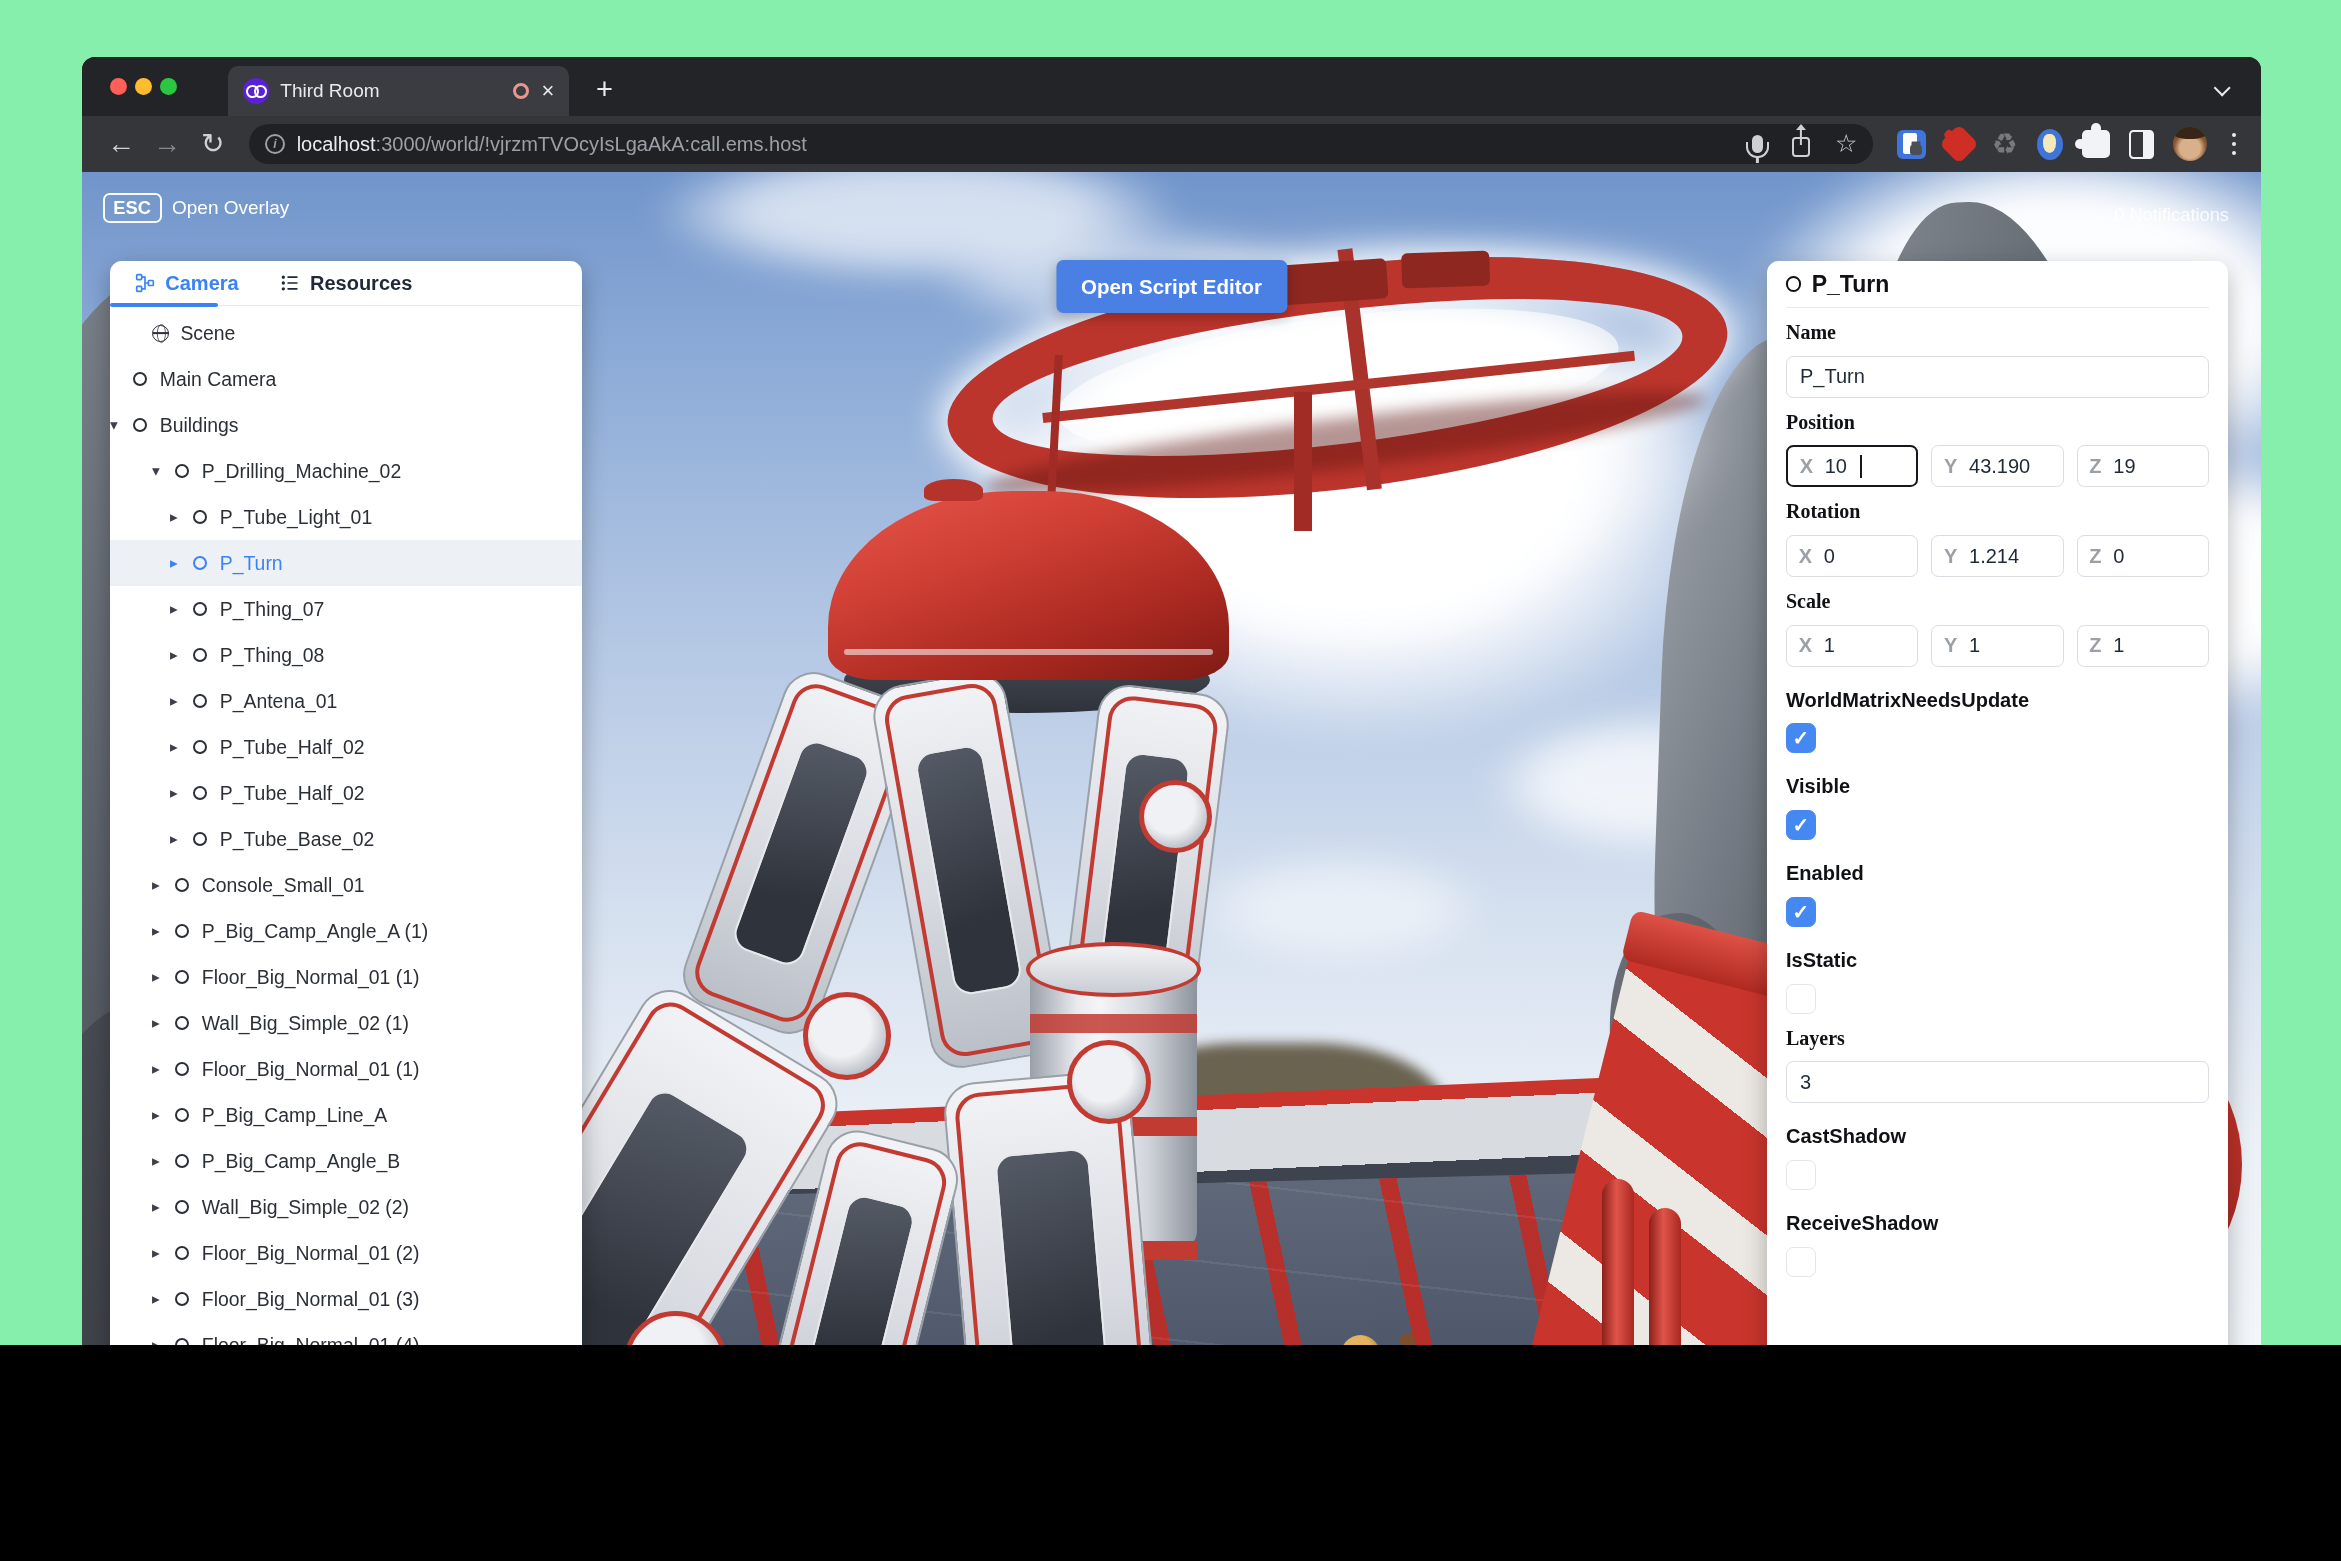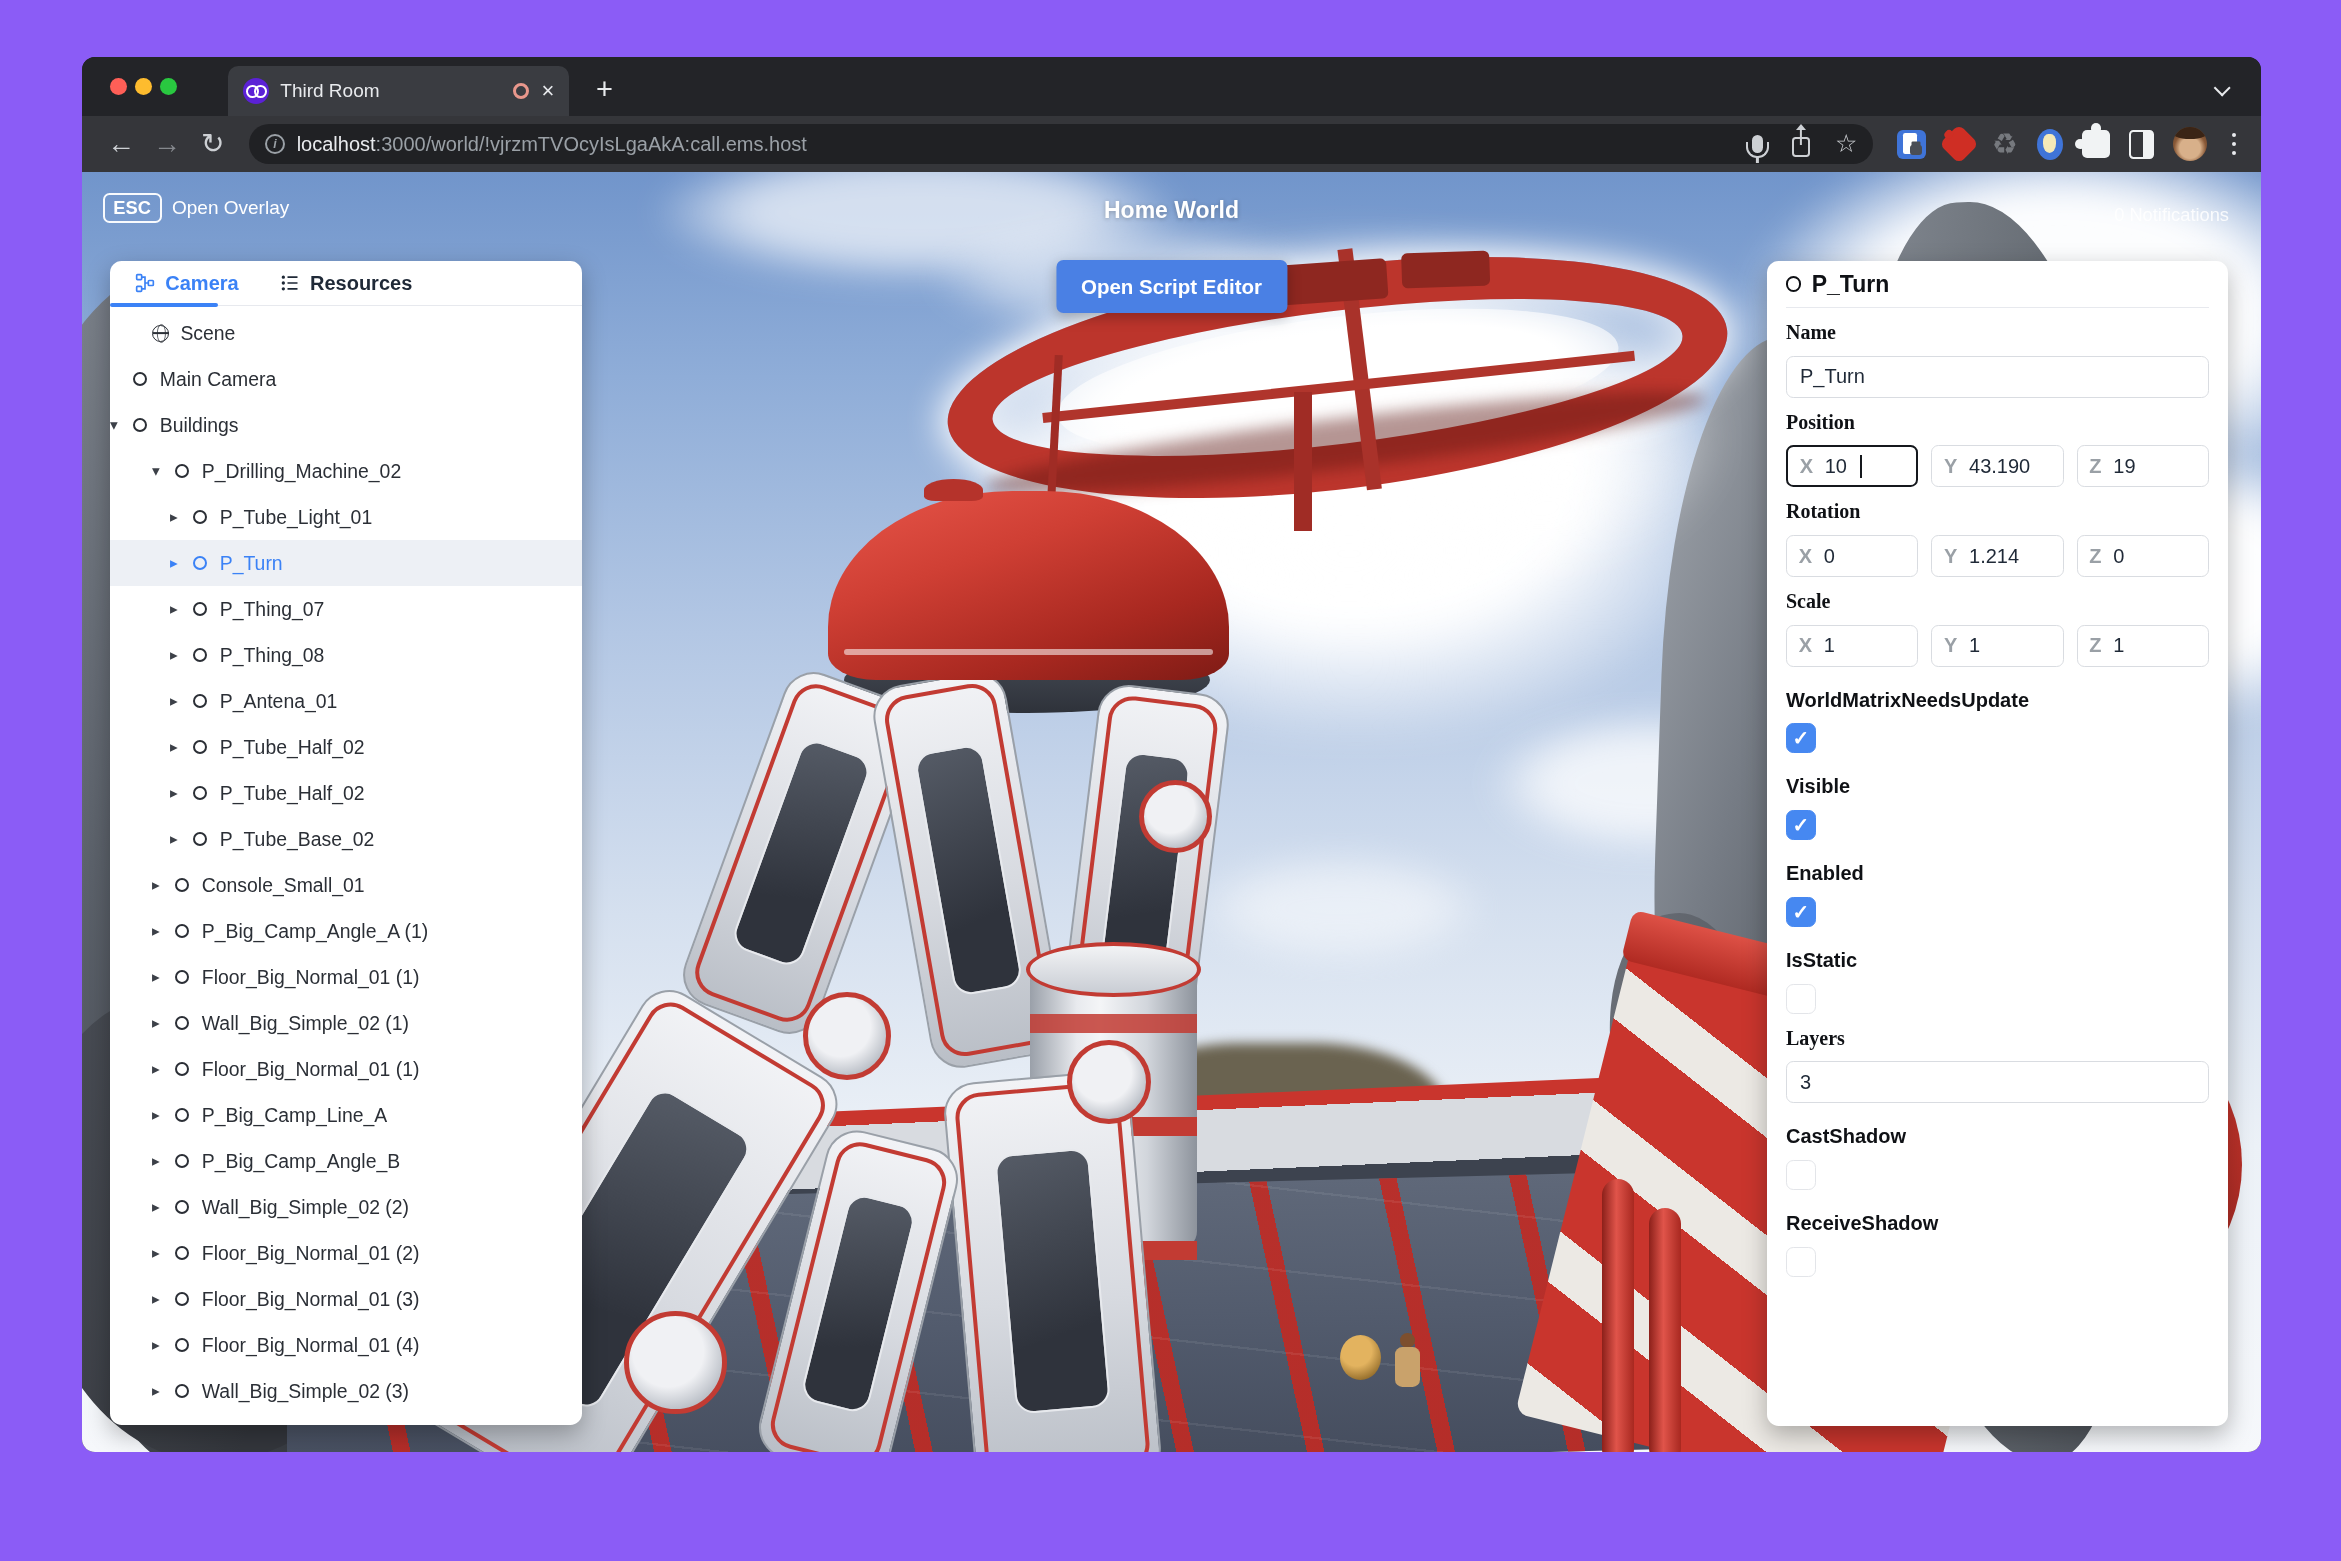--- a/index.html
+++ b/index.html
@@ -1,17 +1,17 @@
 <!DOCTYPE html>
 <html style="font-size:11.7px"><head>
 <meta charset="utf-8">
 <style>
   * { margin:0; padding:0; box-sizing:border-box; }
   html,body { width:2342px; height:1561px; background:#000; font-family:"Liberation Sans", sans-serif; }
-  .stage { position:relative; width:2342px; height:1561px; background:#8b5cf6; overflow:hidden; }
+  .stage { position:relative; width:2342px; height:1345px; background:#86efac; overflow:hidden; }
 
   
   .window { position:absolute; left:82px; top:57px; width:2179px; height:1395px;
             border-radius:13px; overflow:hidden; background:#202124; }
 
   
   .tabstrip { position:relative; height:59px; background:#232428; }
   .traffic { position:absolute; top:21px; left:28px; display:flex; gap:8px; }
   .traffic span { width:17px; height:17px; border-radius:50%; display:block; }
   .t-red{ background:#ff5f57; } .t-yellow{ background:#febc2e; } .t-green{ background:#29c840; }
@@ -342,21 +342,20 @@
         <div class="joint j4"></div>
         <div class="gold-disc"></div>
         <div class="npc-head"></div>
         <div class="npc-body"></div>
       </div>
 
       <div class="hud-esc">
         <span class="esc-key">ESC</span>
         <span class="esc-label">Open Overlay</span>
       </div>
-      <div class="world-title">Home World</div>
       <div class="notifications">0 Notifications</div>
       <button class="script-btn">Open Script Editor</button>
 
       <div class="left-panel">
         <div class="panel-tabs">
           <div class="ptab active">
             <svg width="20" height="20" viewBox="0 0 24 24" fill="none" stroke="#3b82f6" stroke-width="2">
               <rect x="2" y="2" width="6" height="6" rx="1"></rect>
               <rect x="2" y="16" width="6" height="6" rx="1"></rect>
               <rect x="16" y="9" width="6" height="6" rx="1"></rect>

